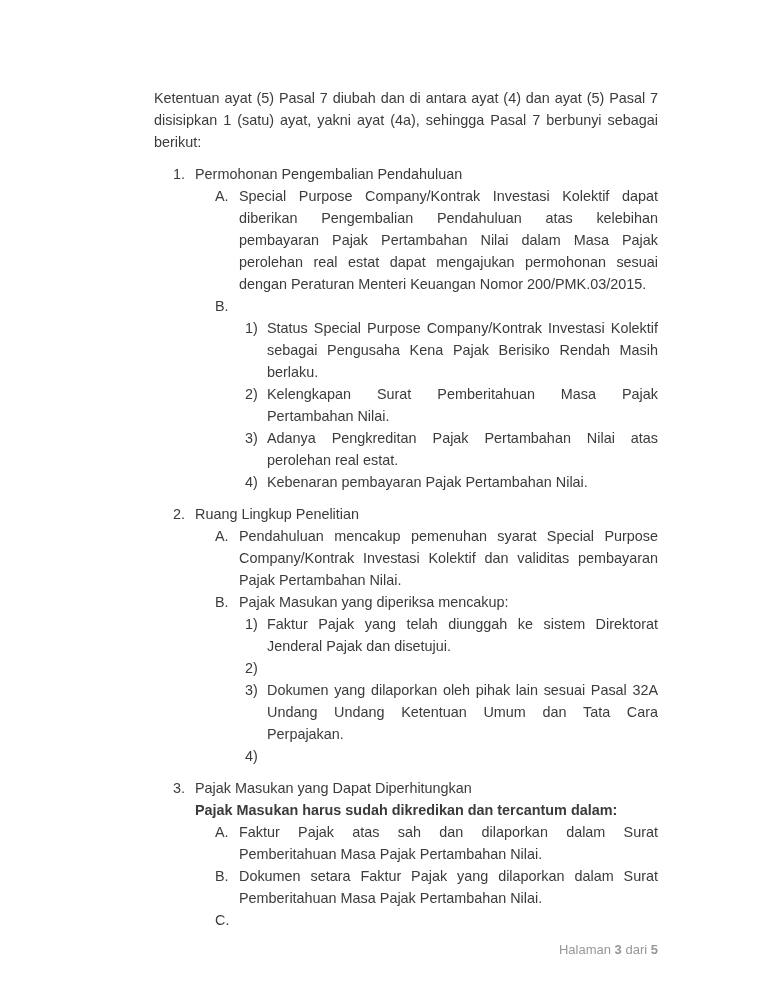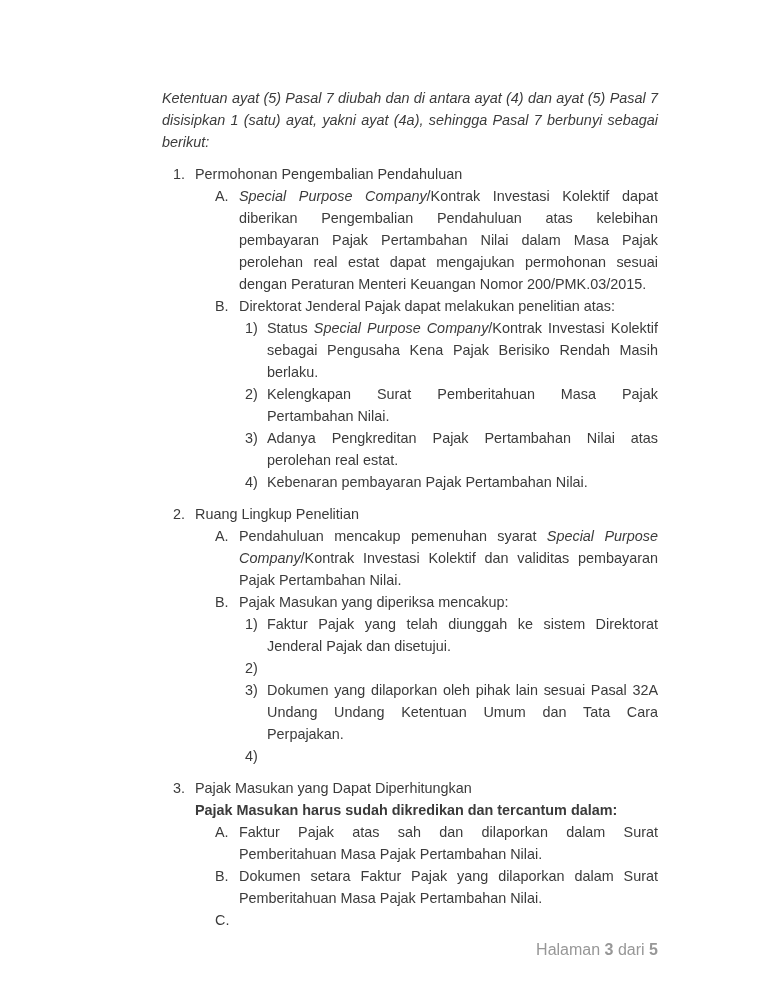--- a/index.html
+++ b/index.html
@@ -19,50 +19,49 @@
   }
   .page-content{
     position:absolute;
     left:150px;top:87px;
     width:508px;
     font-size:14.4px;
     line-height:22px;
   }
   .intro{
     text-align:justify;
-    margin:0 0 4px 12px;
-    font-style:italic;
+    margin:0 0 4px 4px;
   }
   .section{
     margin-top:10px;
   }
   .row{
     display:flex;
     align-items:flex-start;
   }
   .row .marker{flex:none;}
   .row .text{
     flex:1;
     text-align:justify;
   }
   .l1{padding-left:23px;}
   .l1 .marker{width:22px;}
   .l2{padding-left:65px;}
   .l2 .marker{width:24px;}
   .l3{padding-left:95px;}
   .l3 .marker{width:22px;}
   .subtitle-row{padding-left:45px;font-weight:bold;}
-  .it{font-style:italic;}
+  .it{}
   .page-footer{
     position:absolute;
     top:944px;
     left:150px;
     width:508px;
     text-align:right;
-    font-size:16px;
+    font-size:13px;
     line-height:12px;
     color:var(--footer-color);
   }
   .page-footer .num{font-weight:bold;}
 </style>
 </head>
 <body>
 
 <div class="page-content">
   <p class="intro">Ketentuan ayat (5) Pasal 7 diubah dan di antara ayat (4) dan ayat (5) Pasal 7 disisipkan 1 (satu) ayat, yakni ayat (4a), sehingga Pasal 7 berbunyi sebagai berikut:</p>
@@ -71,21 +70,20 @@
         <div class="row l1">
           <span class="marker">1.</span>
           <span class="text">Permohonan Pengembalian Pendahuluan</span>
         </div>
         <div class="row l2">
           <span class="marker">A.</span>
           <span class="text"><span class="it">Special Purpose Company</span><span>/Kontrak Investasi Kolektif dapat diberikan Pengembalian Pendahuluan atas kelebihan pembayaran Pajak Pertambahan Nilai dalam Masa Pajak perolehan real estat dapat mengajukan permohonan sesuai dengan Peraturan Menteri Keuangan Nomor 200/PMK.03/2015.</span></span>
         </div>
         <div class="row l2">
           <span class="marker">B.</span>
-          <span class="text"><span>Direktorat Jenderal Pajak dapat melakukan penelitian atas:</span></span>
         </div>
         <div class="row l3">
           <span class="marker">1)</span>
           <span class="text"><span>Status </span><span class="it">Special Purpose Company</span><span>/Kontrak Investasi Kolektif sebagai Pengusaha Kena Pajak Berisiko Rendah Masih berlaku.</span></span>
         </div>
         <div class="row l3">
           <span class="marker">2)</span>
           <span class="text"><span>Kelengkapan Surat Pemberitahuan Masa Pajak Pertambahan Nilai.</span></span>
         </div>
         <div class="row l3">

